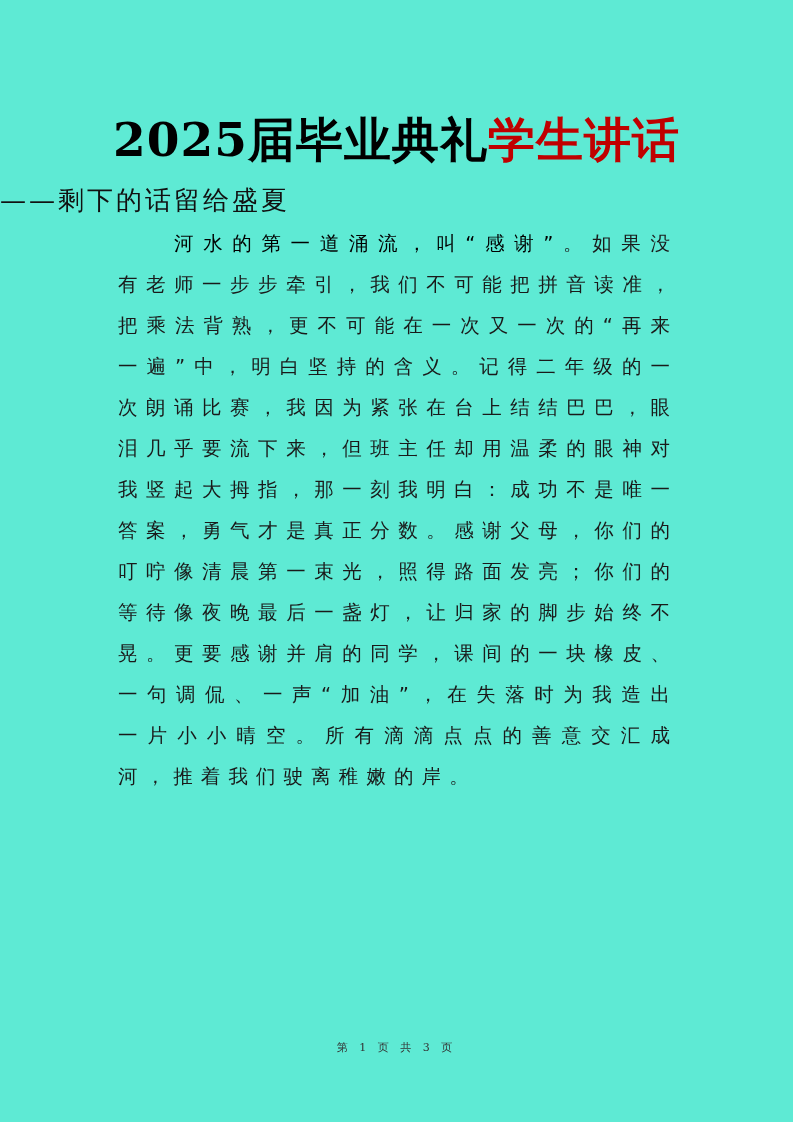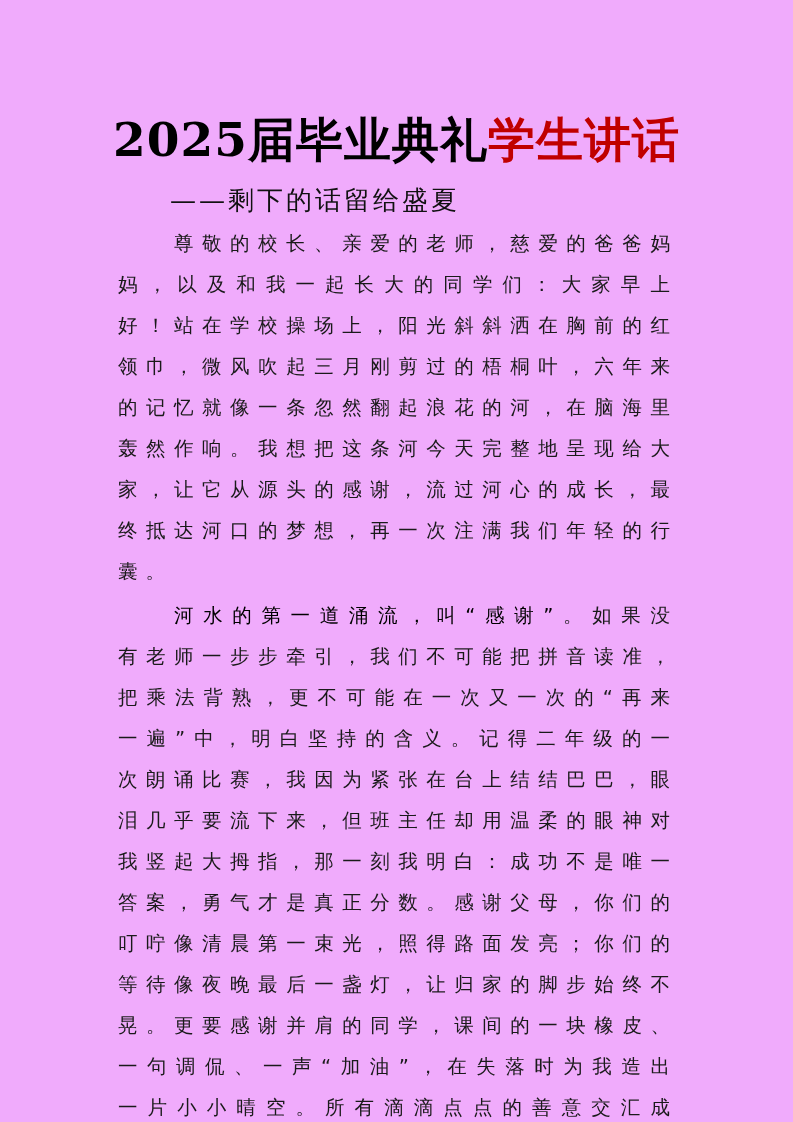--- a/index.html
+++ b/index.html
@@ -13,21 +13,21 @@
       position: relative;
       overflow: hidden;
       font-family: "DejaVu Serif", "Liberation Serif", serif;
       color: #111111;
     }
     .page {
       position: absolute;
       left: 0; top: 0;
       width: 793px;
       height: 1122px;
-      background: #f0abfc;
+      background: #5eead4;
     }
     .title {
       position: absolute;
       left: 0;
       top: 112px;
       width: 793px;
       text-align: center;
       font-size: 47px;
       line-height: 56px;
       font-weight: bold;
@@ -35,21 +35,20 @@
       letter-spacing: 1px;
       white-space: nowrap;
     }
     .title .black { color: #000000; }
     .title .red { color: #c00000; }
     .subtitle {
       position: absolute;
       left: 0;
       top: 184px;
       width: 630px;
-      text-align: center;
       font-size: 26px;
       line-height: 32px;
       color: #111111;
       letter-spacing: 3px;
       white-space: nowrap;
     }
     .body-text {
       position: absolute;
       left: 118px;
       top: 223px;
@@ -88,22 +87,20 @@
 <div class="page">
 
   <div class="title">
     <span class="black">2025届毕业典礼</span><span class="red">学生讲话</span>
   </div>
 
   <div class="subtitle">——剩下的话留给盛夏</div>
 
   <div class="body-text">
     <p class="para">
-      <span class="strong"></span><span>尊敬的校长、亲爱的老师，慈爱的爸爸妈妈，以及和我一起长大的同学们：大家早上好！站在学校操场上，阳光斜斜洒在胸前的红领巾，微风吹起三月刚剪过的梧桐叶，六年来的记忆就像一条忽然翻起浪花的河，在脑海里轰然作响。我想把这条河今天完整地呈现给大家，让它从源头的感谢，流过河心的成长，最终抵达河口的梦想，再一次注满我们年轻的行囊。</span>
-    </p>
-    <p class="para">
       <span class="strong">河水的第一道涌流，叫“感谢”</span><span>。如果没有老师一步步牵引，我们不可能把拼音读准，把乘法背熟，更不可能在一次又一次的“再来一遍”中，明白坚持的含义。记得二年级的一次朗诵比赛，我因为紧张在台上结结巴巴，眼泪几乎要流下来，但班主任却用温柔的眼神对我竖起大拇指，那一刻我明白：成功不是唯一答案，勇气才是真正分数。感谢父母，你们的叮咛像清晨第一束光，照得路面发亮；你们的等待像夜晚最后一盏灯，让归家的脚步始终不晃。更要感谢并肩的同学，课间的一块橡皮、一句调侃、一声“加油”，在失落时为我造出一片小小晴空。所有滴滴点点的善意交汇成河，推着我们驶离稚嫩的岸。</span>
     </p>
 
   </div>
 
+  <div class="footer">第 1 页 共 3 页</div>
 
 </div>
 
 </body></html>

